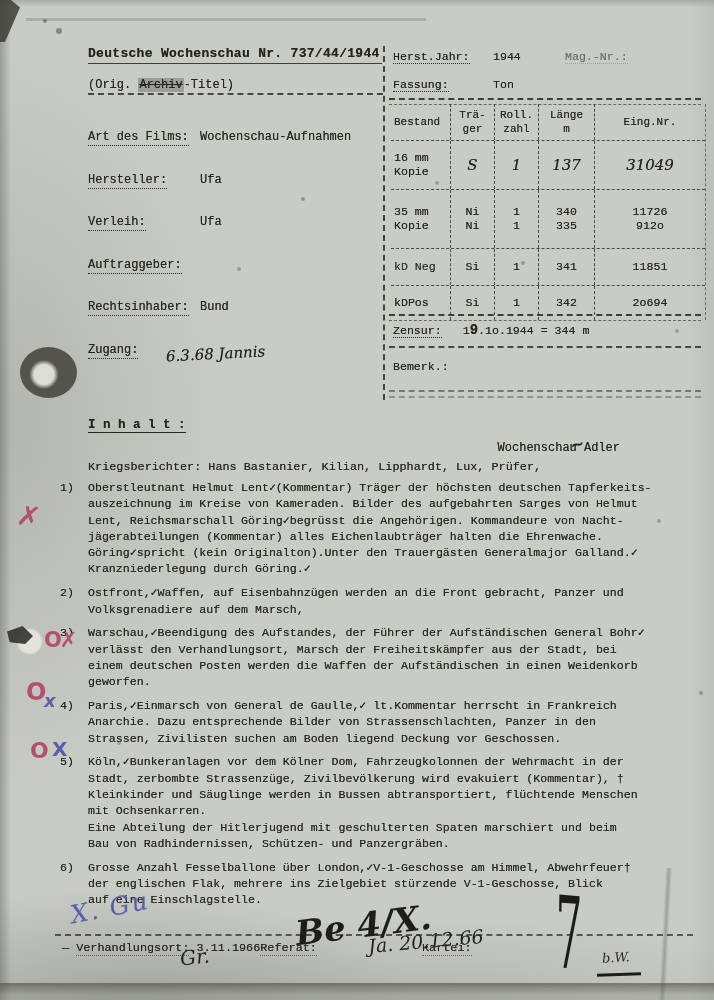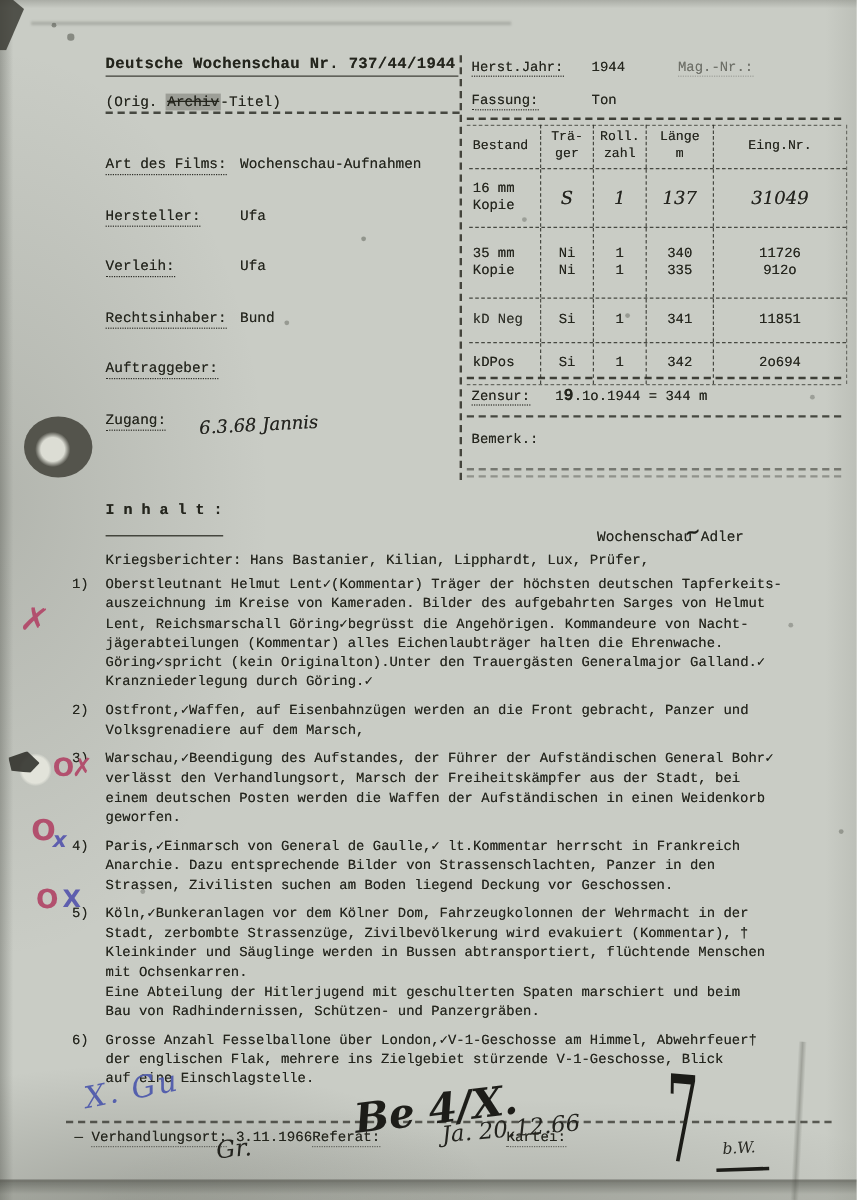--- a/index.html
+++ b/index.html
@@ -77,21 +77,21 @@
 
   .zensur{position:absolute;left:8px;top:276px;white-space:nowrap;}
   .zensur .lbl{border-bottom:1px dotted #2c2c26;}
   .zensur .v{margin-left:14px;text-align:right;}
   .zensur b{font-size:14px;}
   .z-rule{position:absolute;left:4px;top:300px;width:312px;border-top:2px dashed rgba(38,39,31,.8);}
   .bemerk{position:absolute;left:8px;top:314px;}
   .b-rule{position:absolute;left:4px;top:344px;width:312px;height:4px;border-top:2px dashed rgba(38,39,31,.5);border-bottom:2px dashed rgba(38,39,31,.35);}
 
   
-  .inhalt-h{left:88px;top:418px;font-size:12.5px;font-weight:bold;border-bottom:1.2px solid #26271f;padding-bottom:14px;}
+  .inhalt-h{left:88px;top:418px;font-size:12.5px;font-weight:bold;border-bottom:1.2px solid #26271f;padding-bottom:0;}
   .film-title{left:60px;top:441px;width:560px;text-align:right;font-size:12px;}
   .scribble{left:570px;top:434px;font-size:17px;font-weight:bold;color:#1f201a;transform:rotate(-14deg);}
   .credits{left:88px;top:460px;font-size:11.8px;white-space:nowrap;}
   .items{left:60px;top:480px;width:628px;font-size:11.6px;line-height:16.3px;}
   .item{position:relative;padding-left:28px;margin-bottom:7.5px;}
   .item .num{position:absolute;left:0;top:0;}
   .iline{white-space:pre;}
 
   
   .red{color:#b2506e;}
@@ -136,22 +136,22 @@
   <div class="abs orig-line typed">
     <span>(Orig.</span>
     <span class="struck">Archiv</span><span>-Titel)</span>
   </div>
   <div class="abs orig-rule"></div>
 
   <div class="abs fields typed" id="fields">
       <div class="field"><span class="lbl">Art des Films:</span><span class="val">Wochenschau-Aufnahmen</span></div>
       <div class="field"><span class="lbl">Hersteller:</span><span class="val">Ufa</span></div>
       <div class="field"><span class="lbl">Verleih:</span><span class="val">Ufa</span></div>
+      <div class="field"><span class="lbl">Auftraggeber:</span><span class="val"></span></div>
       <div class="field"><span class="lbl">Rechtsinhaber:</span><span class="val">Bund</span></div>
-      <div class="field"><span class="lbl">Auftraggeber:</span><span class="val"></span></div>
       <div class="field"><span class="lbl">Zugang:</span><span class="val"></span><span class="hw zug-hw">6.3.68 Jannis</span></div>
     </div>
 
   <div class="abs panel typed">
     <div class="p-line" style="top:4px;">
       <span class="lbl">Herst.Jahr:</span>
       <span class="p-val">1944</span>
       <span class="mag">Mag.-Nr.:</span>
     </div>
     <div class="p-line" style="top:32px;">

